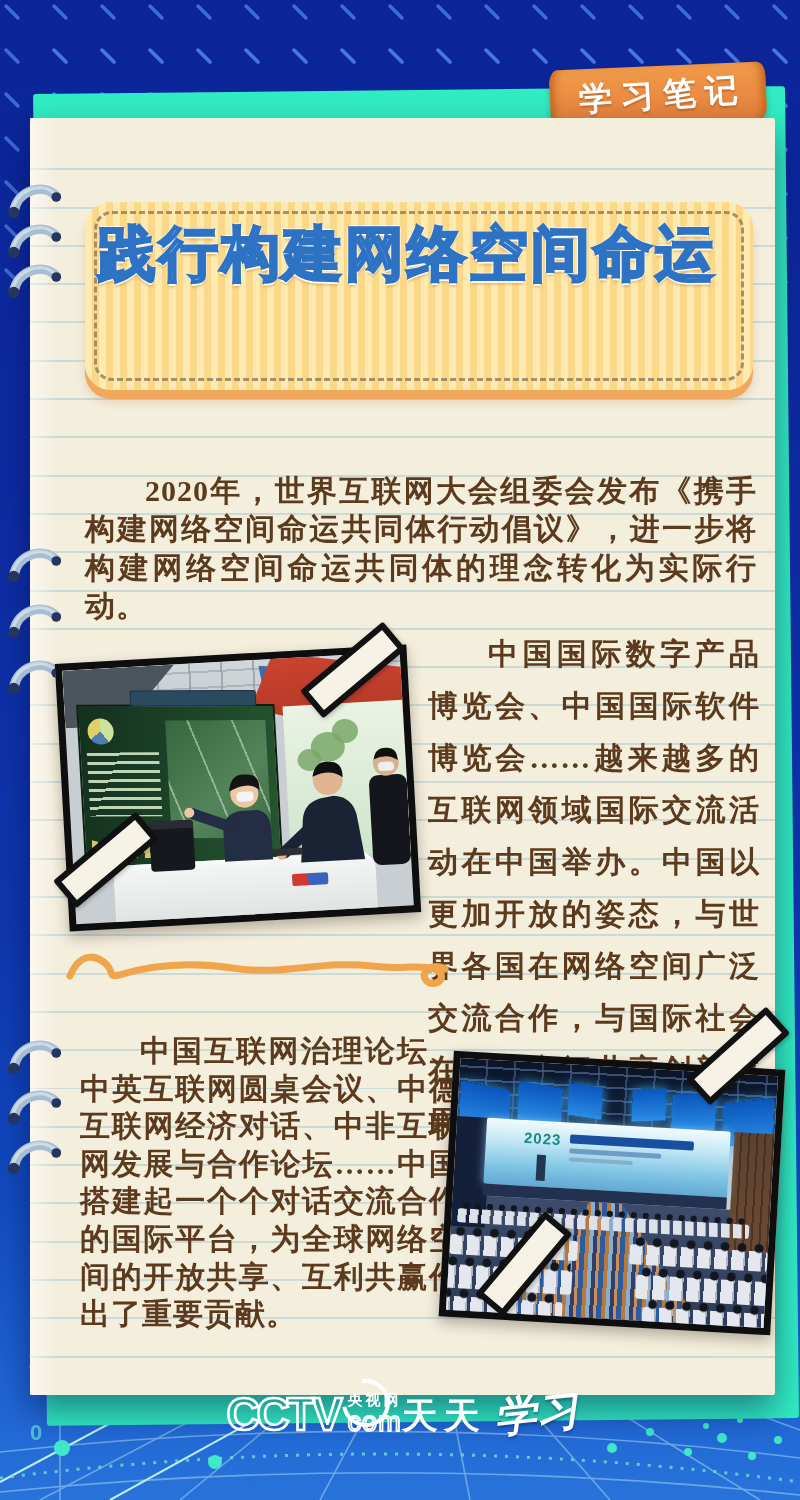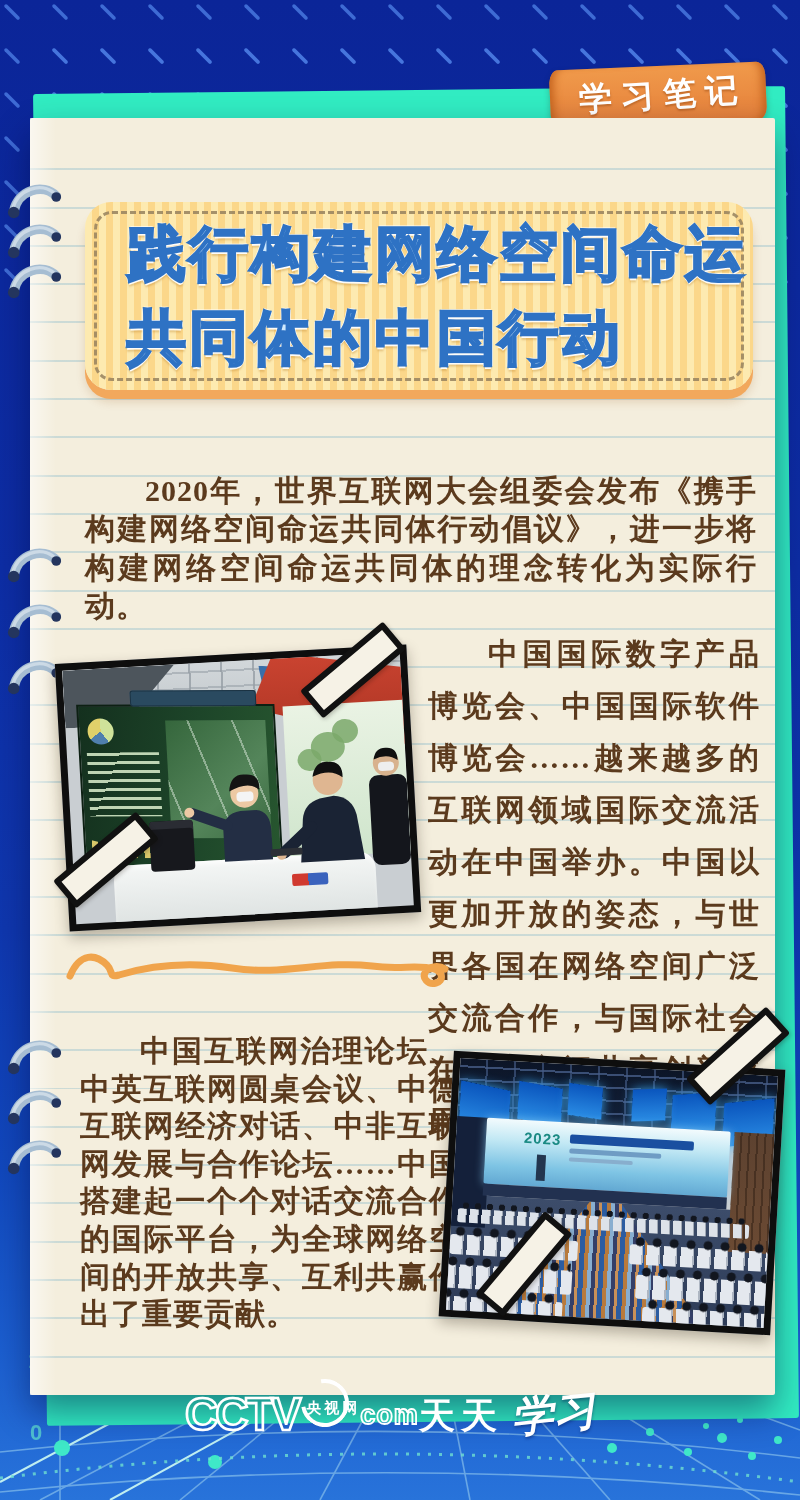--- a/index.html
+++ b/index.html
@@ -35,21 +35,21 @@
   .banner span{color:#fff;font-size:33px;font-weight:700;letter-spacing:9px;padding-left:9px;
     font-family:"Liberation Serif","DejaVu Serif",serif;transform:rotate(-1deg);
     text-shadow:0 2px 2px rgba(120,50,0,.35);}
   
   .title-block{
     left:85px;top:202px;width:668px;height:188px;border-radius:26px;
     background:repeating-linear-gradient(90deg,#fdeab0 0 7px,#fbd78a 7px 14px);
     box-shadow:0 9px 0 #f2a85c, 0 12px 10px rgba(150,80,10,.18);
   }
   .title-block::before{content:"";position:absolute;inset:9px;border:3px dashed rgba(150,130,95,.85);border-radius:18px;}
-  .title-text{position:absolute;left:42px;top:10px;width:620px;}
+  .title-text{position:absolute;left:12px;top:10px;width:620px;}
   .title-line{
     display:block;font-weight:900;font-size:59px;line-height:84px;letter-spacing:3px;white-space:nowrap;
     color:#cfe9fd;-webkit-text-stroke:2.6px #2e72c4;
     text-shadow:0 3px 0 rgba(255,255,255,.95),0 -2px 0 rgba(255,255,255,.85),2px 0 0 rgba(255,255,255,.85),-2px 0 0 rgba(255,255,255,.85),0 5px 2px rgba(190,130,40,.35);
   }
   
   .para{
     font-family:"Liberation Serif","DejaVu Serif",serif;font-weight:700;color:#5b3a1d;
     font-size:30px;line-height:38.3px;text-align:justify;text-indent:2em;letter-spacing:1px;
   }
@@ -127,29 +127,29 @@
   
   .tape{width:96px;height:24px;background:#f6f2e6;border:6px solid #111;border-radius:3px;
     box-shadow:0 2px 4px rgba(20,10,0,.25);}
   #tape1a{left:299px;top:652px;transform:rotate(-40deg);}
   #tape1b{left:52px;top:842px;transform:rotate(-40deg);}
   #tape2a{left:684px;top:1038px;transform:rotate(-42deg);}
   #tape2b{left:470px;top:1246px;transform:rotate(-50deg);}
   
   #squiggle{left:62px;top:936px;}
   
-  .footer{left:0;top:1386px;width:780px;display:flex;justify-content:center;align-items:center;}
+  .footer{left:0;top:1386px;width:780px;display:flex;justify-content:center;align-items:center;padding-left:12px;}
   .cctv-wrap{position:relative;display:flex;align-items:center;}
   .cctv-text{font-size:46px;font-weight:900;letter-spacing:-3px;color:transparent;
     -webkit-text-stroke:2.6px #fff;line-height:46px;}
   .cctv-ring{position:absolute;left:116px;top:-12px;width:40px;height:40px;border:4.5px solid #fff;
     border-radius:50%;border-left-color:transparent;transform:rotate(35deg);}
-  .cctv-right{display:flex;flex-direction:row;margin-left:8px;line-height:1;}
+  .cctv-right{display:flex;flex-direction:column;margin-left:8px;line-height:1;}
   .cctv-cn{color:#fff;font-size:15px;font-weight:700;letter-spacing:3px;}
-  .cctv-com{font-size:27px;font-weight:700;color:transparent;-webkit-text-stroke:1.8px #fff;letter-spacing:1px;margin-top:2px;}
+  .cctv-com{font-size:27px;font-weight:400;color:transparent;-webkit-text-stroke:1.8px #fff;letter-spacing:1px;margin-top:2px;}
   .tagline{display:flex;align-items:baseline;gap:8px;color:#fff;}
   .tt{font-size:36px;font-weight:900;font-family:Liberation Mono, monospace;letter-spacing:6px;}
   .xx{font-size:42px;font-weight:700;font-style:italic;font-family:"DejaVu Serif","Liberation Serif",serif;
     transform:rotate(-6deg);display:inline-block;text-shadow:0 2px 3px rgba(0,20,80,.4);}
 </style>
 </head>
 <body>
 
 <svg id="bg-decor" class="abs" width="800" height="1500">
   <defs>
@@ -259,21 +259,20 @@
 <svg class="ring" style="left:6px;top:1132px;" viewBox="0 0 60 44">
     <path d="M8 36 C12 14 38 6 52 20" fill="none" stroke="#a6bdd2" stroke-width="10" stroke-linecap="round"></path>
     <path d="M7 33 C12 13 36 5 50 17" fill="none" stroke="#ccdae6" stroke-width="3.5" stroke-linecap="round"></path>
     <circle cx="8" cy="37" r="6" fill="#24355e"></circle>
     <circle cx="52" cy="21" r="5" fill="#24355e"></circle>
   </svg>
 
 <div class="abs title-block">
   <div class="title-text">
     <span class="title-line">践行构建网络空间命运</span>
-    <span class="title-line">共同体的中国行动</span>
   </div>
 </div>
 
 <p class="abs para" id="para1">2020年，世界互联网大会组委会发布《携手构建网络空间命运共同体行动倡议》，进一步将构建网络空间命运共同体的理念转化为实际行动。</p>
 <p class="abs para" id="para2">中国国际数字产品博览会、中国国际软件博览会……越来越多的互联网领域国际交流活动在中国举办。中国以更加开放的姿态，与世界各国在网络空间广泛交流合作，与国际社会在网络空间共享创新成果。</p>
 <p class="abs para" id="para3">中国互联网治理论坛、中英互联网圆桌会议、中德互联网经济对话、中非互联网发展与合作论坛……中国搭建起一个个对话交流合作的国际平台，为全球网络空间的开放共享、互利共赢作出了重要贡献。</p>
 
 <div class="abs photo" id="photo1">
   <div class="ph-el ph1-ceil"></div>
   <div class="ph-el ph1-dark"></div>

